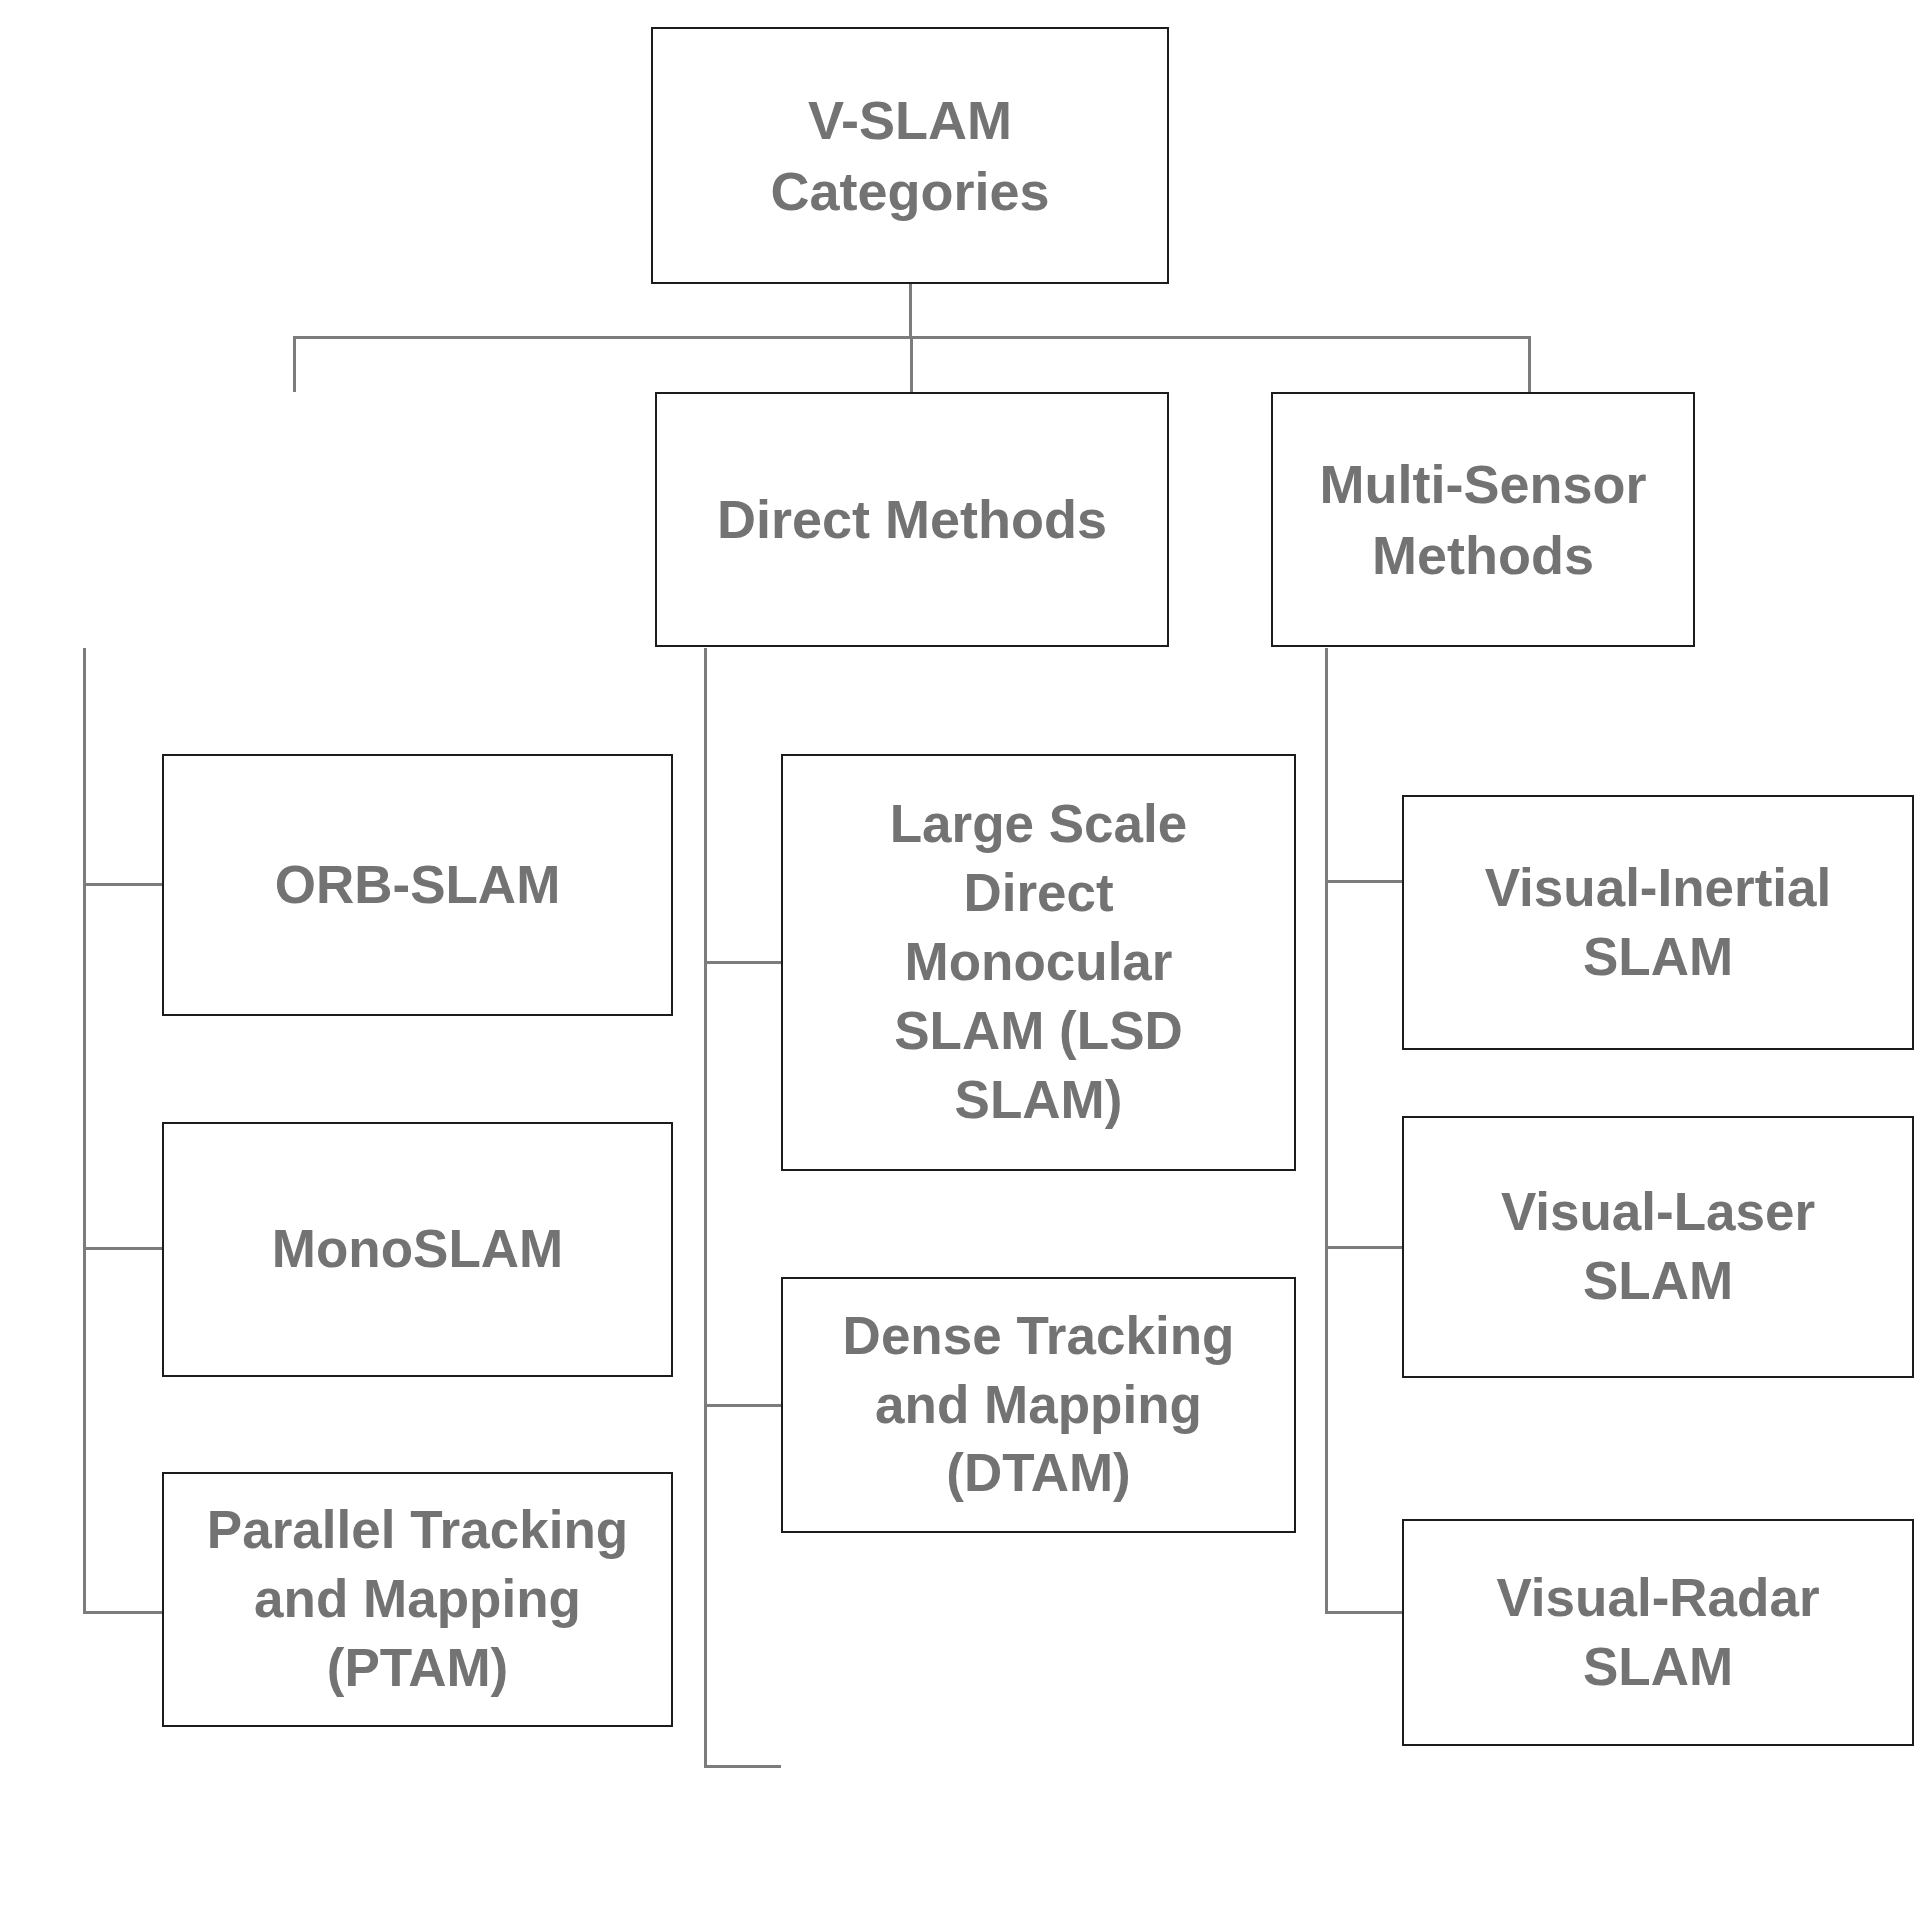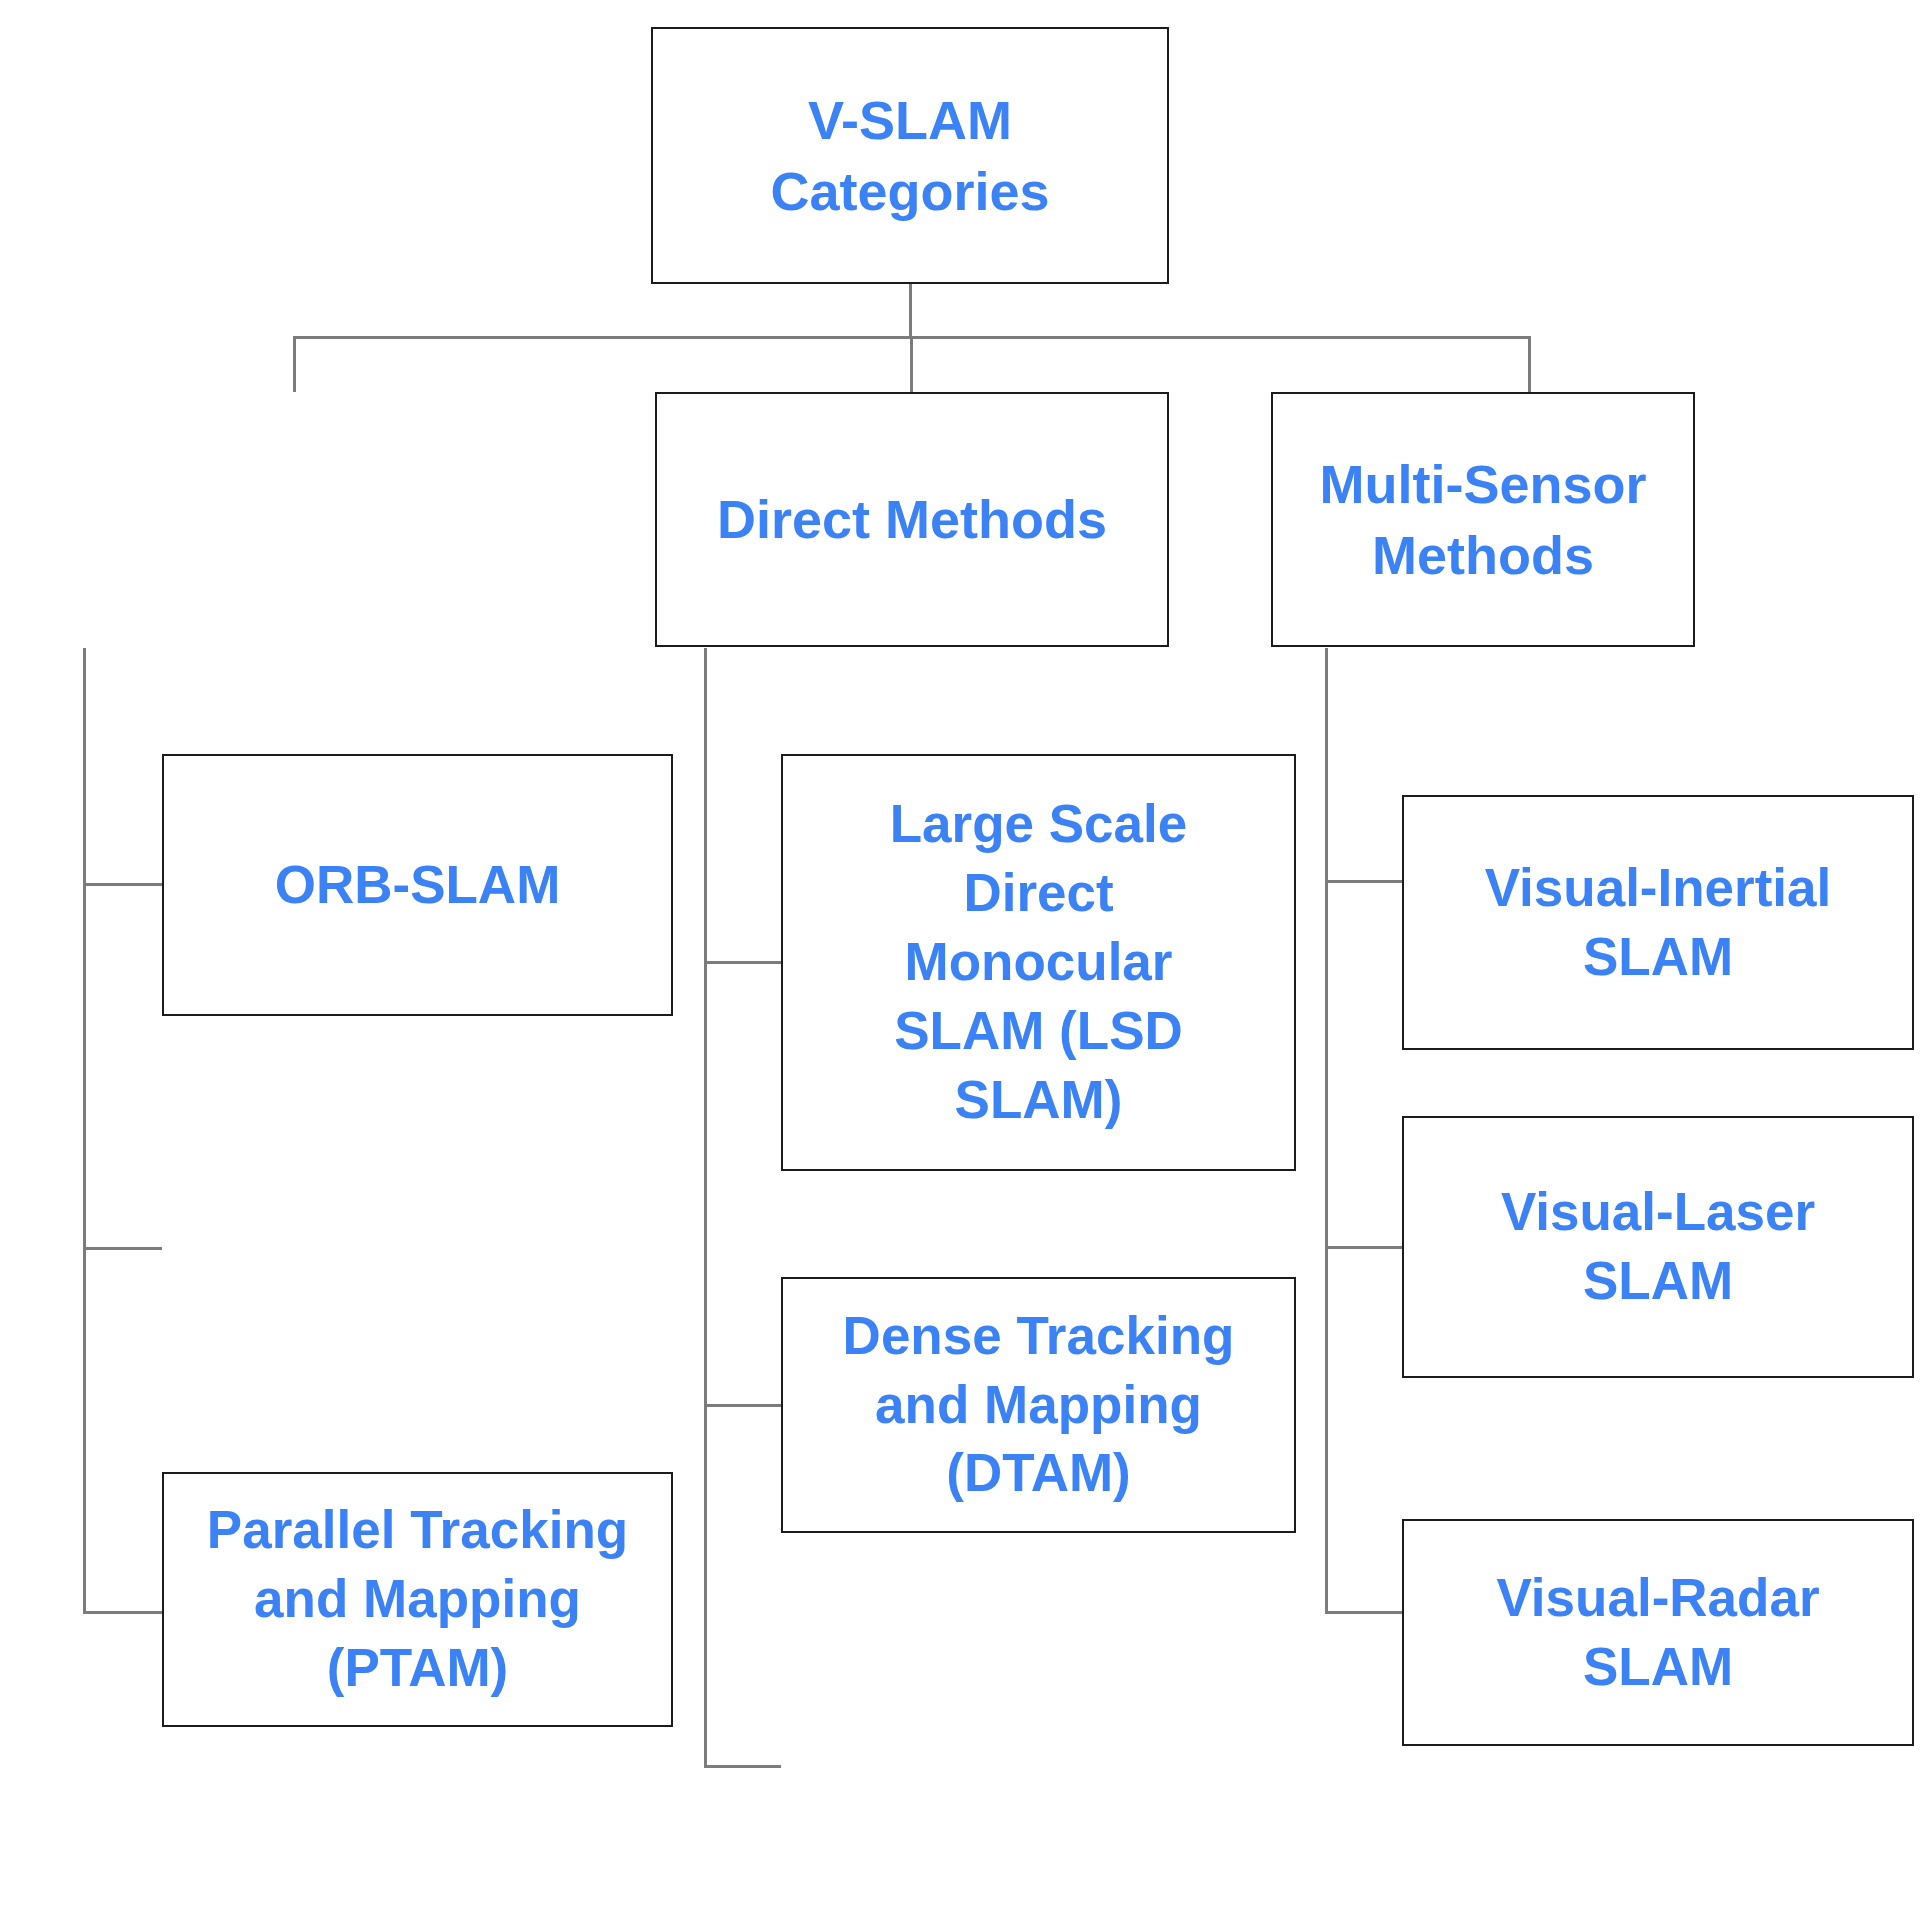--- a/index.html
+++ b/index.html
@@ -18,21 +18,21 @@
   .box {
     position: absolute;
     box-sizing: border-box;
     border: 2.6px solid #1c1c1c;
     background: #ffffff;
     display: flex;
     align-items: center;
     justify-content: center;
     text-align: center;
     font-weight: bold;
-    color: #3b82f6;
+    color: #737373;
     white-space: pre-line;
     line-height: 1.3;
     padding: 7px 5px;
   }
   .lvl0, .lvl1 { font-size: 54px; }
   .lvl2 { font-size: 53px; }
 
   
   .n-root        { left: 651px;  top: 27px;   width: 518px; height: 257px; }
   .n-indirect    { left: 38px;   top: 392px;  width: 511px; height: 255px; }
@@ -107,20 +107,21 @@
 Categories</div>
 
 
   <div class="box lvl1 n-direct">Direct Methods</div>
 
   <div class="box lvl1 n-multi">Multi-Sensor
 Methods</div>
 
   <div class="box lvl2 n-orb">ORB-SLAM</div>
 
+  <div class="box lvl2 n-mono">MonoSLAM</div>
 
   <div class="box lvl2 n-ptam">Parallel Tracking
 and Mapping
 (PTAM)</div>
 
   <div class="box lvl2 n-lsd">Large Scale
 Direct
 Monocular
 SLAM (LSD
 SLAM)</div>

